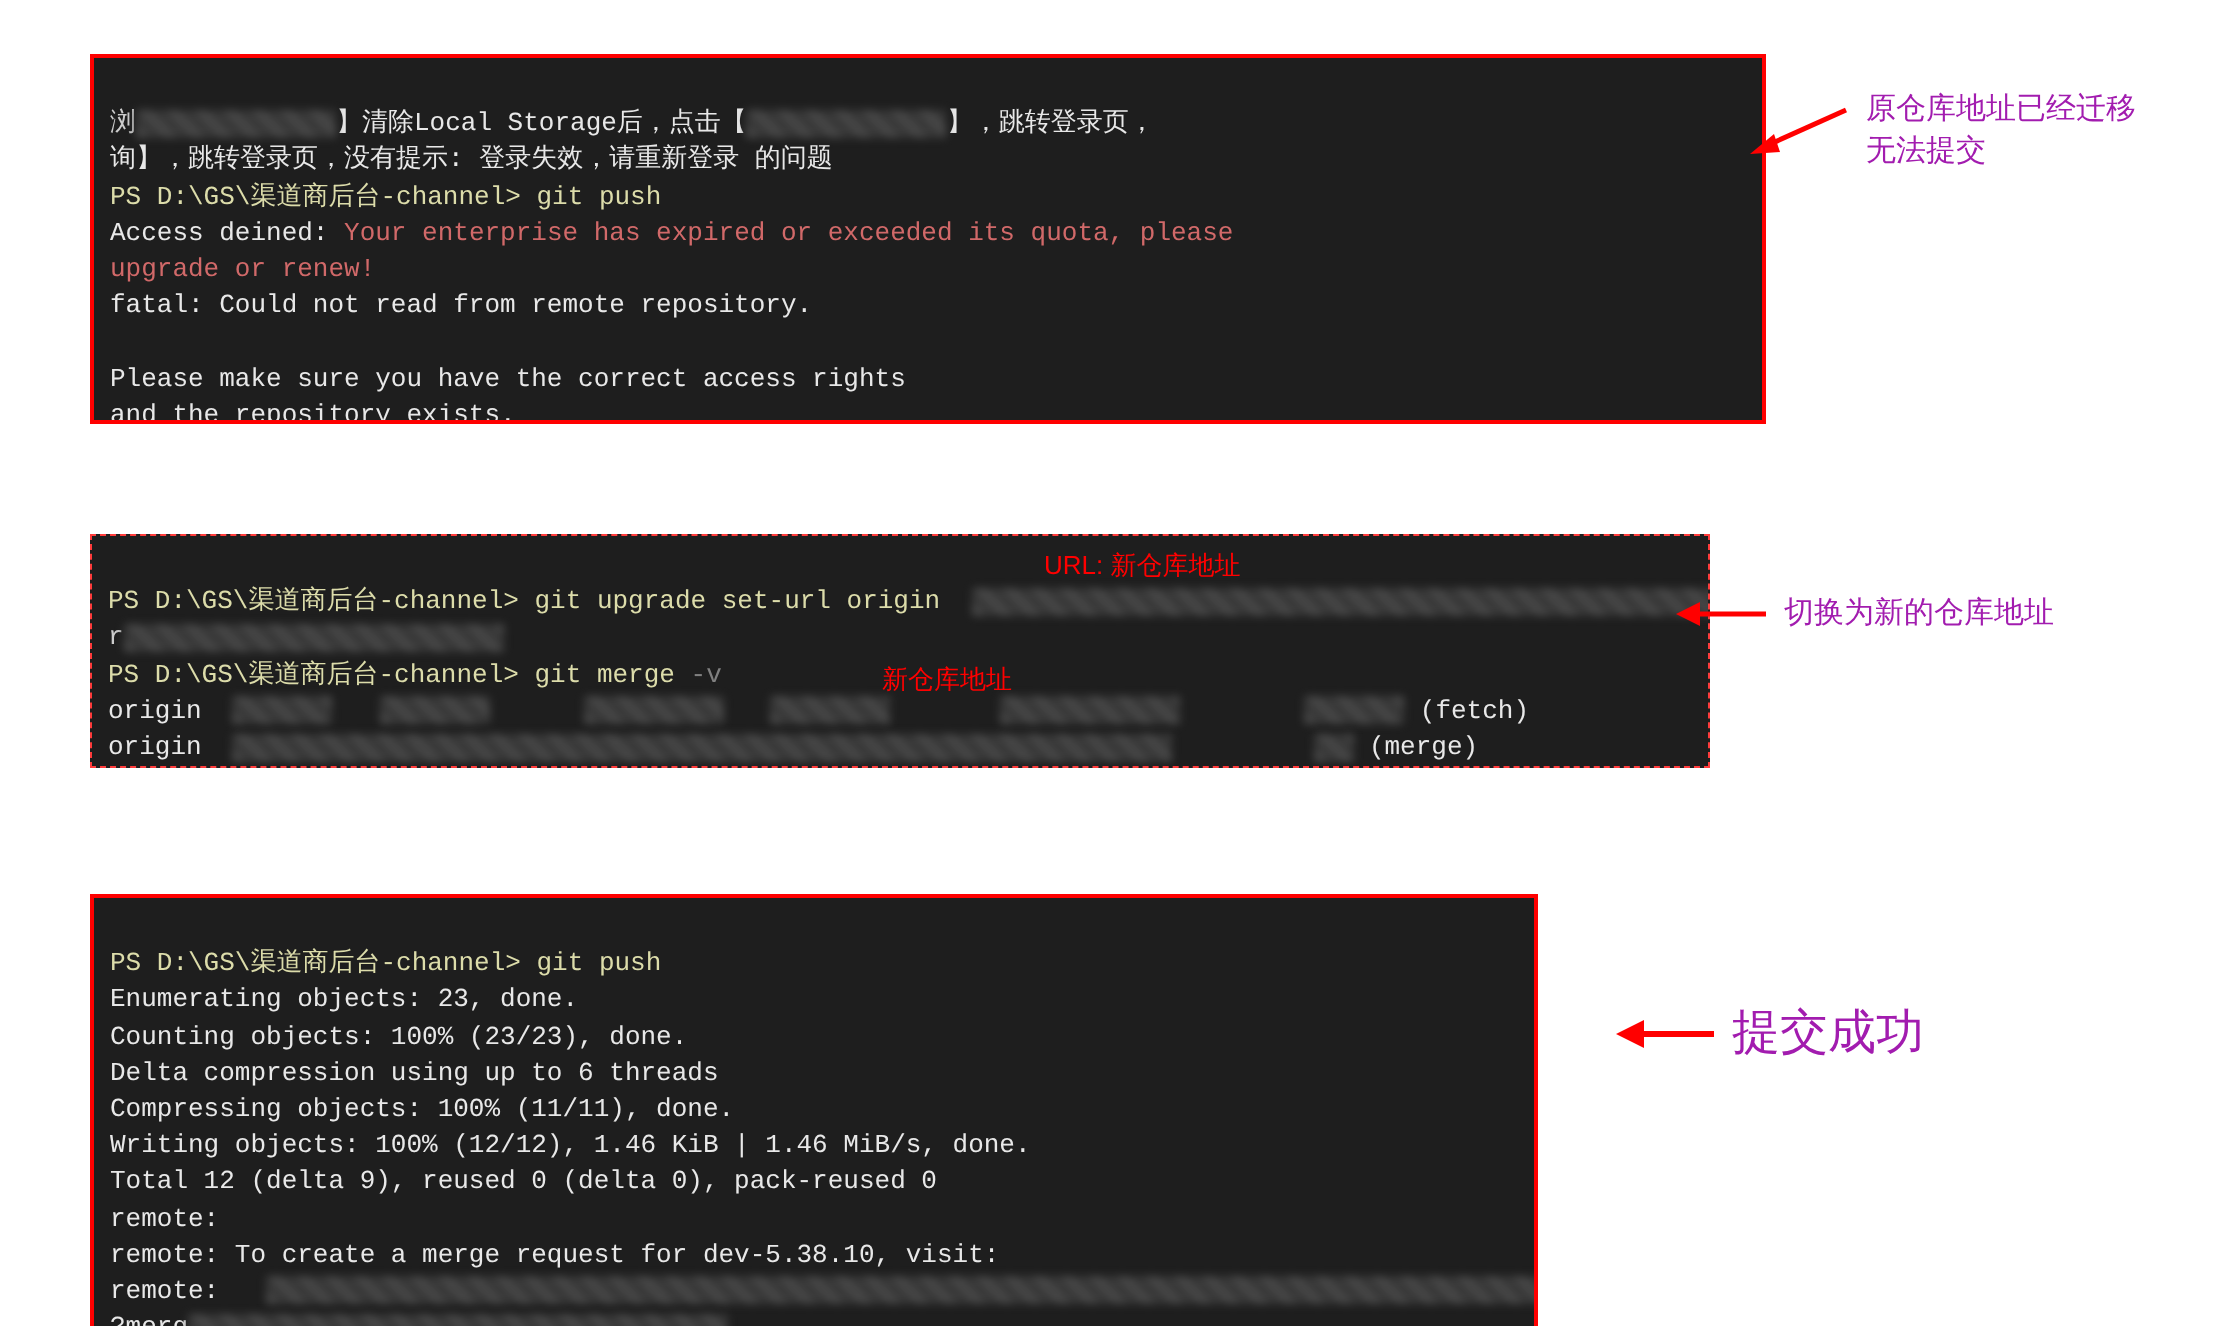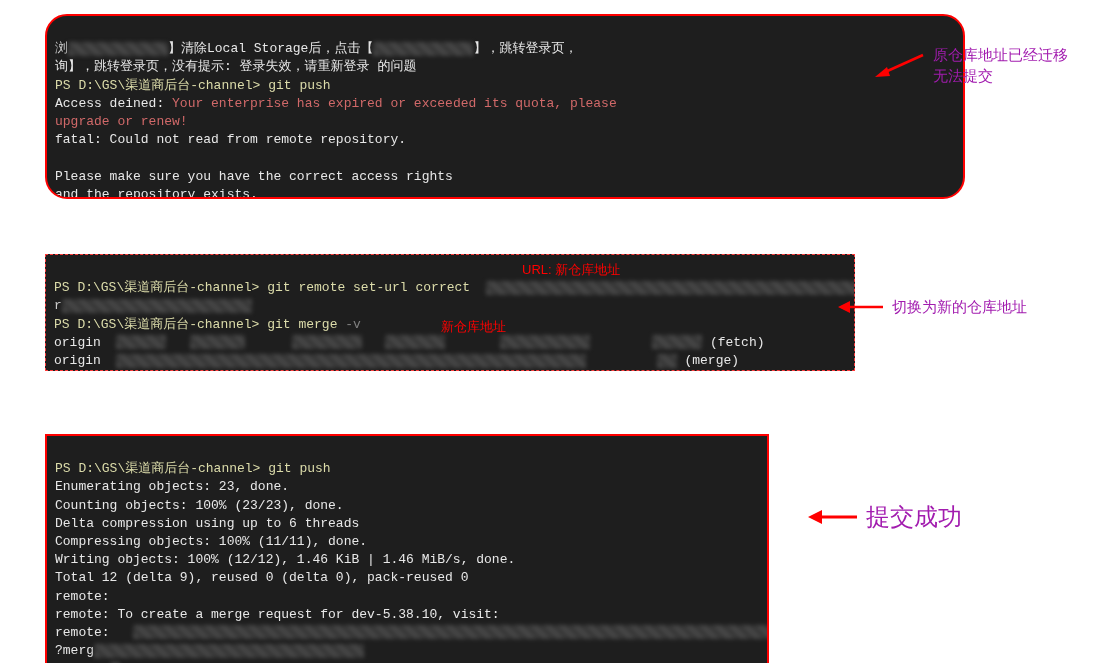--- a/index.html
+++ b/index.html
@@ -21,21 +21,21 @@
       border: 2.5px solid #ff0000;
       position: relative;
       white-space: pre;
       overflow: hidden;
     }
     .terminal.terminal-2 {
        border-style: dashed;
        border-color: #ff3b3b;
        border-width: 1.5px;
     }
-    #term1 { width: 920px; height: 185px; margin-top: 4px; border-radius: 22px; }
+    #term1 { width: 838px; height: 185px; margin-top: 17px; }
     #term2 { width: 810px; height: 117px; margin-top: 55px; }
     #term3 { width: 724px; height: 240px; margin-top: 63px; }
     .prompt { color: #dcdcaa; }
     .cmd { color: #dcdcaa; }
     .err { color: #d16969; }
     .white { color: #e8e8e8; }
     .option { color: #808080; }
     .redaction {
       display: inline-block;
       vertical-align: middle;
@@ -86,21 +86,21 @@
     <path d="M50 6 L10 24" stroke="#ff0000" stroke-width="2.5" fill="none"></path>
     <polygon points="2,28 14,18 17,27" fill="#ff0000"></polygon>
   </svg>
   <div class="annotation-text">
     <span>原仓库地址已经迁移</span><br>
     <span>无法提交</span>
   </div>
 </div>
 
 <div class="terminal terminal-2" id="term2">
-<span><span class="prompt">PS D:\GS\渠道商后台-channel&gt;</span> <span class="cmd">git remote set-url correct</span>  <span class="redaction" style="width:380px;"></span></span>
+<span><span class="prompt">PS D:\GS\渠道商后台-channel&gt;</span> <span class="cmd">git upgrade set-url origin</span>  <span class="redaction" style="width:380px;"></span></span>
 <span>r<span class="redaction" style="width:190px;"></span></span>
 <span><span class="prompt">PS D:\GS\渠道商后台-channel&gt;</span> <span class="cmd">git merge</span> <span class="option">-v</span></span>
 <span><span class="white">origin</span>  <span class="redaction" style="width:50px;"></span>   <span class="redaction" style="width:55px;"></span>      <span class="redaction" style="width:70px;"></span>   <span class="redaction" style="width:60px;"></span>       <span class="redaction" style="width:90px;"></span>        <span class="redaction" style="width:50px;"></span> <span class="white">(fetch)</span></span>
 <span><span class="white">origin</span>  <span class="redaction" style="width:470px;"></span>         <span class="redaction" style="width:20px;"></span> <span class="white">(merge)</span></span>
 
 <div class="overlay-label" style="left:440px; top:6px;margin-left:36px;">URL: 新仓库地址</div>
 <div class="overlay-label" style="left:395px; top:63px;text-align:center;">新仓库地址</div>
 </div>
 
 <div class="annotation-group" style="left:836px; top:296px;">

